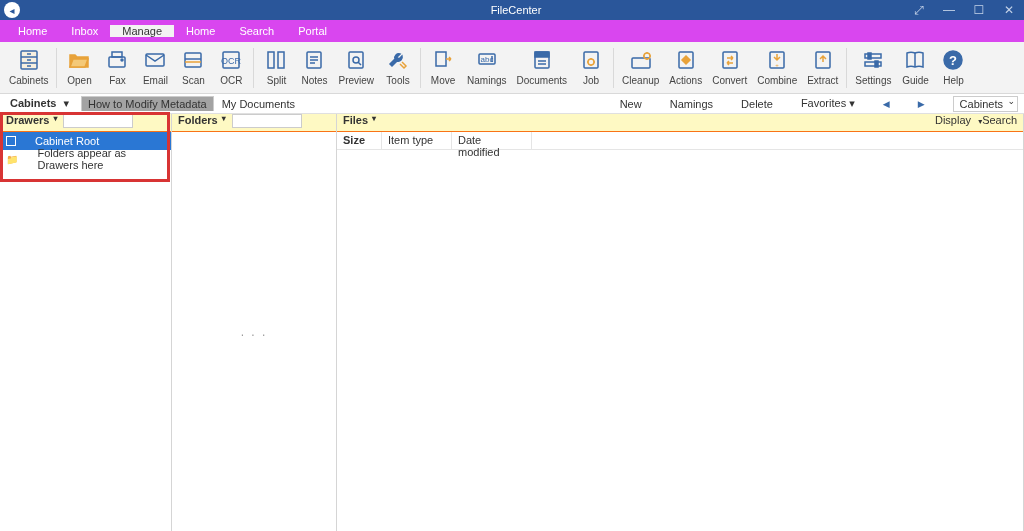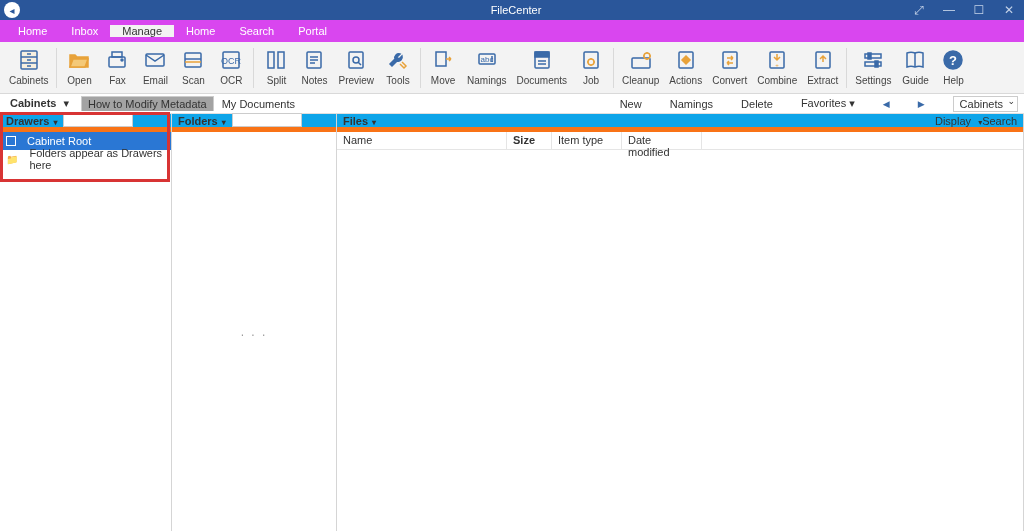--- a/index.html
+++ b/index.html
@@ -24,26 +24,26 @@
   .subbar .right { margin-left: auto; display: flex; align-items: center; gap: 28px; }
   .subbar .right span { cursor: default; }
   .subbar .right .dd { border: 1px solid #ccc; padding: 1px 14px 1px 6px; position: relative; }
   .subbar .right .dd::after { content: "⌄"; position: absolute; right: 2px; top: -1px; font-size: 9px; }
   .arrow { color: #3a6aa8; font-size: 9px; }
   .main { display: flex; height: calc(531px - 20px - 22px - 52px - 20px); }
   .panel { border-right: 1px solid #d5d5d5; display: flex; flex-direction: column; }
   .panel.drawers { width: 172px; }
   .panel.folders { width: 165px; position: relative; }
   .panel.files { flex: 1; }
-  .panel-header { height: 18px; background: #0ea5e9; border-bottom: 5px solid #f97316; display: flex; align-items: flex-end; padding: 0 6px; font-weight: bold; font-size: 11px; }
+  .panel-header { height: 18px; background: #fef9c3; border-bottom: 1px solid #f97316; display: flex; align-items: flex-start; padding: 0 6px; font-weight: bold; font-size: 11px; }
   .panel-header .dd-ind { margin-left: 4px; font-size: 8px; }
   .panel-header.files .right { margin-left: auto; display: flex; gap: 0; font-weight: normal; }
   .panel-header input { margin-left: 6px; height: 14px; width: 70px; border: 1px solid #ccc; font-size: 10px; }
   .drawer-list { flex: 1; }
-  .drawer-item { display: flex; align-items: center; height: 18px; padding: 0 6px; gap: 11px; font-size: 11px; }
+  .drawer-item { display: flex; align-items: center; height: 18px; padding: 0 6px; gap: 19px; font-size: 11px; }
   .drawer-item.selected { background: #2a77d4; color: #fff; }
   .drawer-item .icon-sq { width: 10px; height: 10px; border: 1px solid currentColor; display: inline-block; }
   .drawer-item .icon-folder { font-size: 10px; }
   .highlight-box { position: absolute; border: 3px solid #d83434; pointer-events: none; }
   .col-headers { display: flex; height: 18px; border-bottom: 1px solid #e5e5e5; font-size: 11px; }
   .col-headers div { padding: 2px 6px; border-right: 1px solid #e5e5e5; }
   .folders-body { flex: 1; display: flex; align-items: center; justify-content: center; color: #999; font-size: 12px; letter-spacing: 2px; }
   svg { display: block; }
 </style>
 </head>
@@ -342,19 +342,18 @@
   <div class="panel files">
     <div class="panel-header files">
       <span>Files</span>
       <span class="dd-ind">▾</span>
       <div class="right">
         <span><span>Display</span> <span class="dd-ind">▾</span></span>
         <span>Search</span>
       </div>
     </div>
     <div class="col-headers" id="col-headers">
-        <div style="width: 170px;">Name</div>
         <div style="width: 45px; text-align: left; font-weight: bold;">Size</div>
         <div style="width: 70px;">Item type</div>
         <div style="width: 80px;">Date modified</div>
       </div>
   </div>
 </div>
 
 </body></html>

